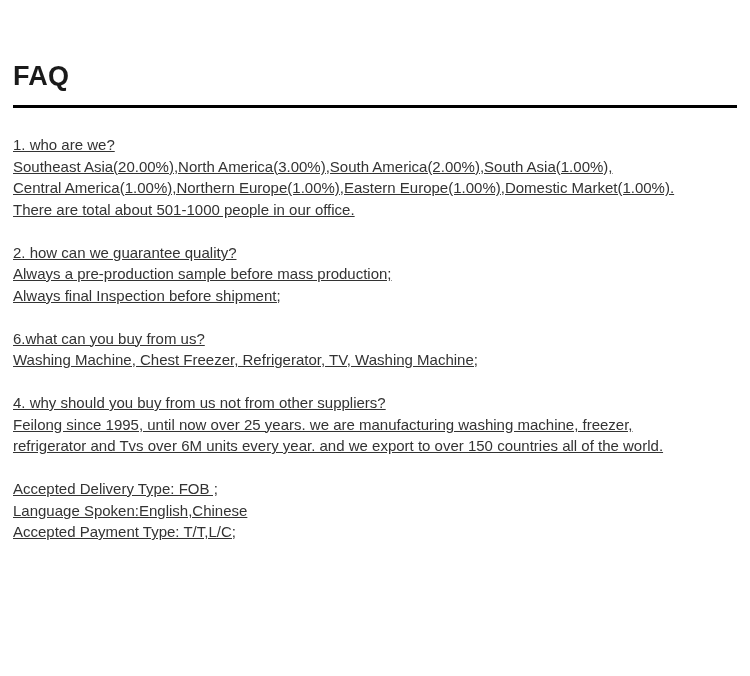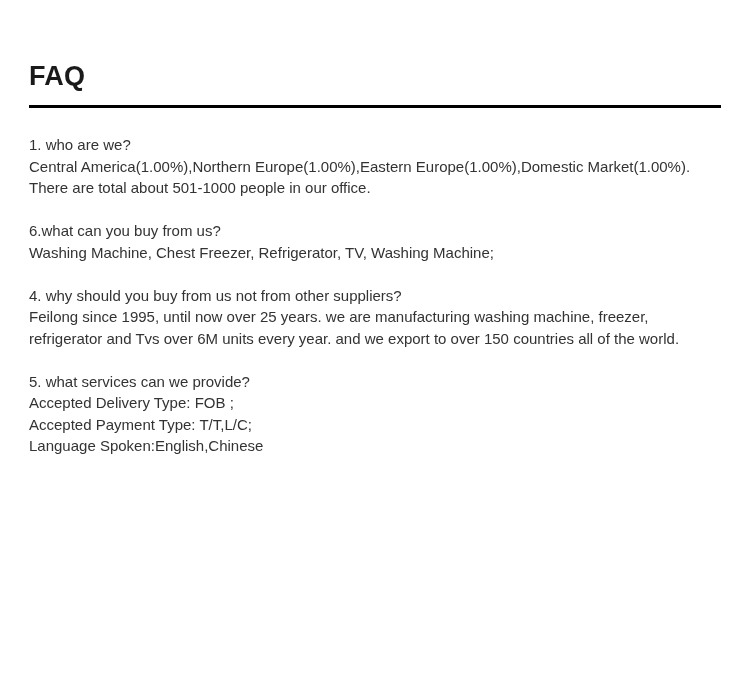--- a/index.html
+++ b/index.html
@@ -8,21 +8,21 @@
     background: #ffffff;
   }
   body {
     width: 750px;
     height: 676px;
     font-family: "Liberation Sans", sans-serif;
     color: #333333;
     overflow: hidden;
   }
   .page {
-    padding: 0 29px;
+    padding: 0 13px;
     box-sizing: border-box;
     width: 750px;
   }
   .page-title {
     font-size: 27px;
     font-weight: 600;
     color: #1a1a1a;
     line-height: 32px;
     margin: 60px 0 13px 0;
     letter-spacing: 0.2px;
@@ -33,54 +33,60 @@
     border: none;
     margin: 0;
   }
   .faq-content {
     margin-top: 26px;
     font-size: 15px;
     line-height: 21.5px;
   }
   .faq-block {
     margin-bottom: 21.5px;
+    text-decoration: underline;
   }
   .line {
     white-space: nowrap;
   }
 </style>
 </head>
 <body>
 
 <div class="page">
 
   <h1 class="page-title">FAQ</h1>
   <div class="title-rule"></div>
 
   <div class="faq-content">
 
     <div class="faq-block">
       <div class="line">1. who are we?</div>
+      <div class="line">Southeast Asia(20.00%),North America(3.00%),South America(2.00%),South Asia(1.00%),</div>
       <div class="line">Central America(1.00%),Northern Europe(1.00%),Eastern Europe(1.00%),Domestic Market(1.00%).</div>
       <div class="line">There are total about 501-1000 people in our office.</div>
     </div>
 
+    <div class="faq-block">
+      <div class="line">2. how can we guarantee quality?</div>
+      <div class="line">Always a pre-production sample before mass production;</div>
+      <div class="line">Always final Inspection before shipment;</div>
+    </div>
 
     <div class="faq-block">
       <div class="line">6.what can you buy from us?</div>
       <div class="line">Washing Machine, Chest Freezer, Refrigerator, TV, Washing Machine;</div>
     </div>
 
     <div class="faq-block">
       <div class="line">4. why should you buy from us not from other suppliers?</div>
       <div class="line">Feilong since 1995, until now over 25 years. we are manufacturing washing machine, freezer,</div>
       <div class="line">refrigerator and Tvs over 6M units every year. and we export to over 150 countries all of the world.</div>
     </div>
 
     <div class="faq-block">
-      <div class="line">5. what services can we provide?</div>
       <div class="line">Accepted Delivery Type: FOB ;</div>
+      <div class="line">Language Spoken:English,Chinese</div>
       <div class="line">Accepted Payment Type: T/T,L/C;</div>
-      <div class="line">Language Spoken:English,Chinese</div>
     </div>
 
   </div>
 </div>
 
 </body></html>

